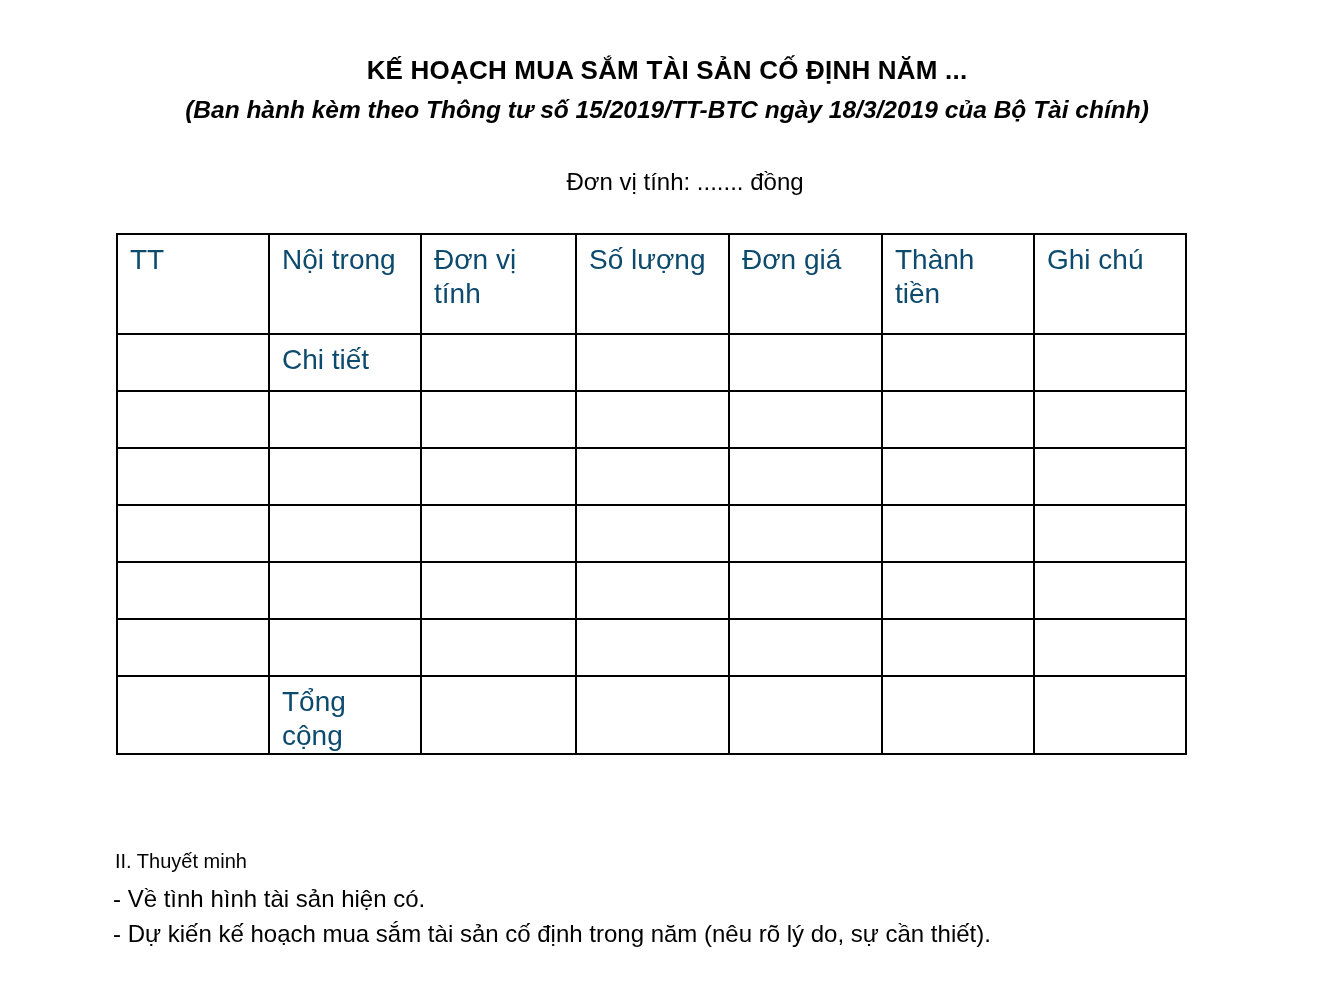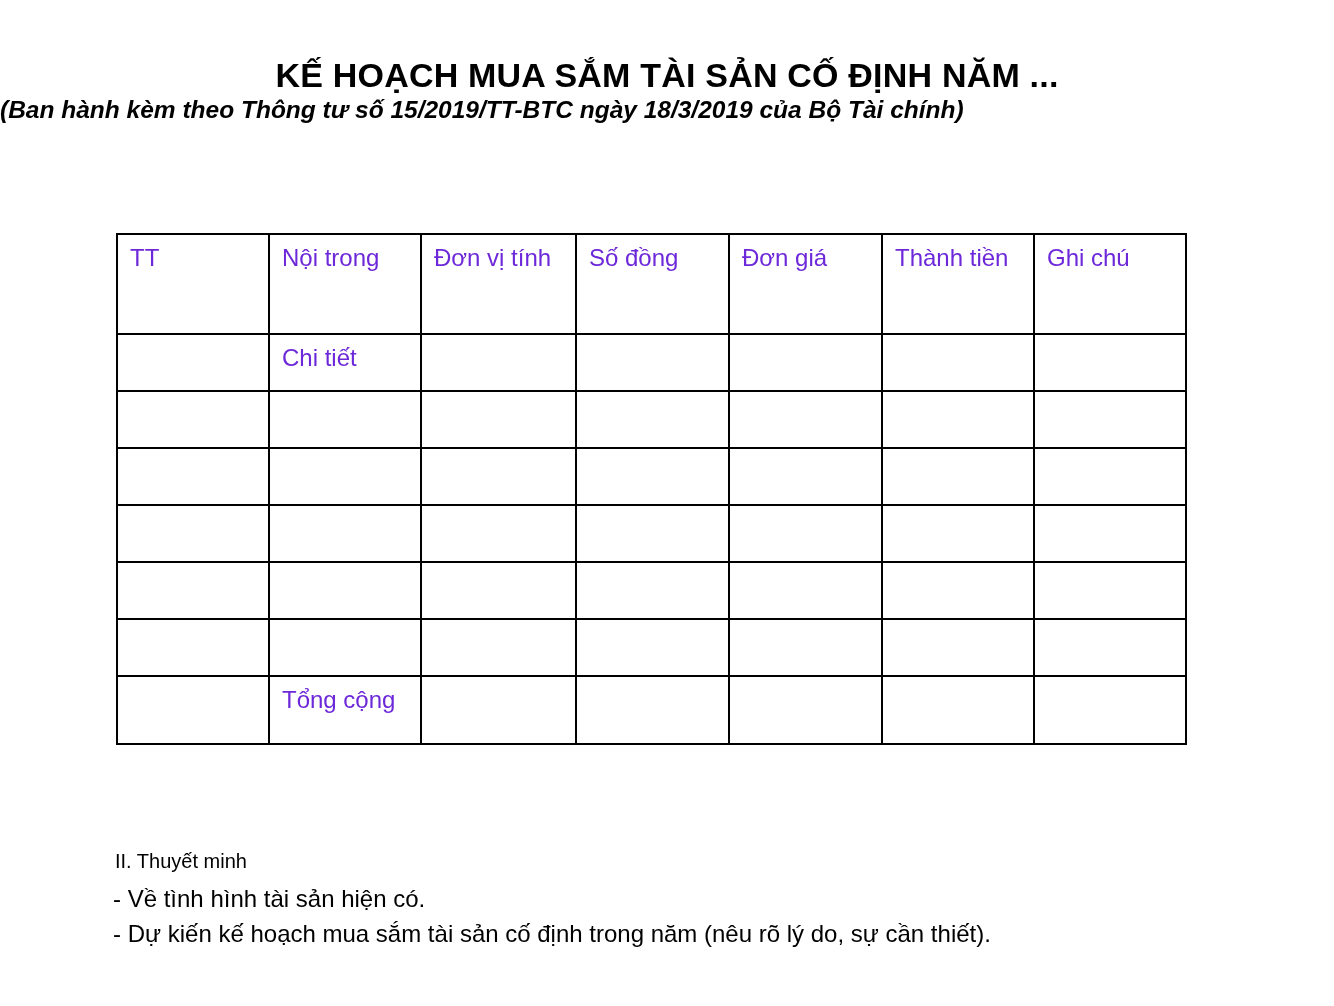--- a/index.html
+++ b/index.html
@@ -23,33 +23,33 @@
     overflow: hidden;
     box-sizing: border-box;
   }
 
   .doc-title {
     position: absolute;
     left: 0;
     top: 56px;
     width: 1334px;
     text-align: center;
-    font-size: 34px;
+    font-size: 26px;
     font-weight: bold;
     letter-spacing: 0.2px;
     line-height: 1.15;
     white-space: nowrap;
   }
 
   .doc-subtitle {
     position: absolute;
     left: 0;
     top: 96px;
     width: 1334px;
-    text-align: left;
+    text-align: center;
     font-size: 24.5px;
     font-weight: bold;
     font-style: italic;
     line-height: 1.15;
     white-space: nowrap;
   }
 
   .section-heading-i {
     position: absolute;
     left: 115px;
@@ -80,26 +80,26 @@
     width: 1069px;
     border-collapse: collapse;
     table-layout: fixed;
     background: #ffffff;
   }
 
   .plan-table td,
   .plan-table th {
     border: 2.2px solid #000000;
     padding: 8px 10px 0 12px;
-    font-size: 24px;
+    font-size: 28px;
     font-weight: normal;
     text-align: left;
     vertical-align: top;
     line-height: 1.22;
-    color: #6d28d9;
+    color: #0c4a6e;
     box-sizing: border-box;
   }
 
   .plan-table thead th {
     height: 100px;
   }
 
   .plan-table tbody td {
     height: 57px;
     margin-top: 44px;
@@ -148,37 +148,38 @@
 </head>
 <body>
 
 <div class="page">
 
   <div class="doc-title">KẾ HOẠCH MUA SẮM TÀI SẢN CỐ ĐỊNH NĂM ...</div>
 
   <div class="doc-subtitle">(Ban hành kèm theo Thông tư số 15/2019/TT-BTC ngày 18/3/2019 của Bộ Tài chính)</div>
 
 
+  <div class="unit-line">Đơn vị tính: ....... đồng</div>
 
   <table class="plan-table">
     <colgroup>
       <col class="col-tt">
       <col class="col-noidung">
       <col class="col-donvitinh">
       <col class="col-soluong">
       <col class="col-dongia">
       <col class="col-thanhtien">
       <col class="col-ghichu">
     </colgroup>
     <thead>
       <tr>
         <th>TT</th>
         <th>Nội trong</th>
         <th>Đơn vị tính</th>
-        <th>Số đồng</th>
+        <th>Số lượng</th>
         <th>Đơn giá</th>
         <th>Thành tiền</th>
         <th>Ghi chú</th>
       </tr>
     </thead>
     <tbody>
       <tr>
         <td></td>
         <td>Chi tiết</td>
         <td></td>

